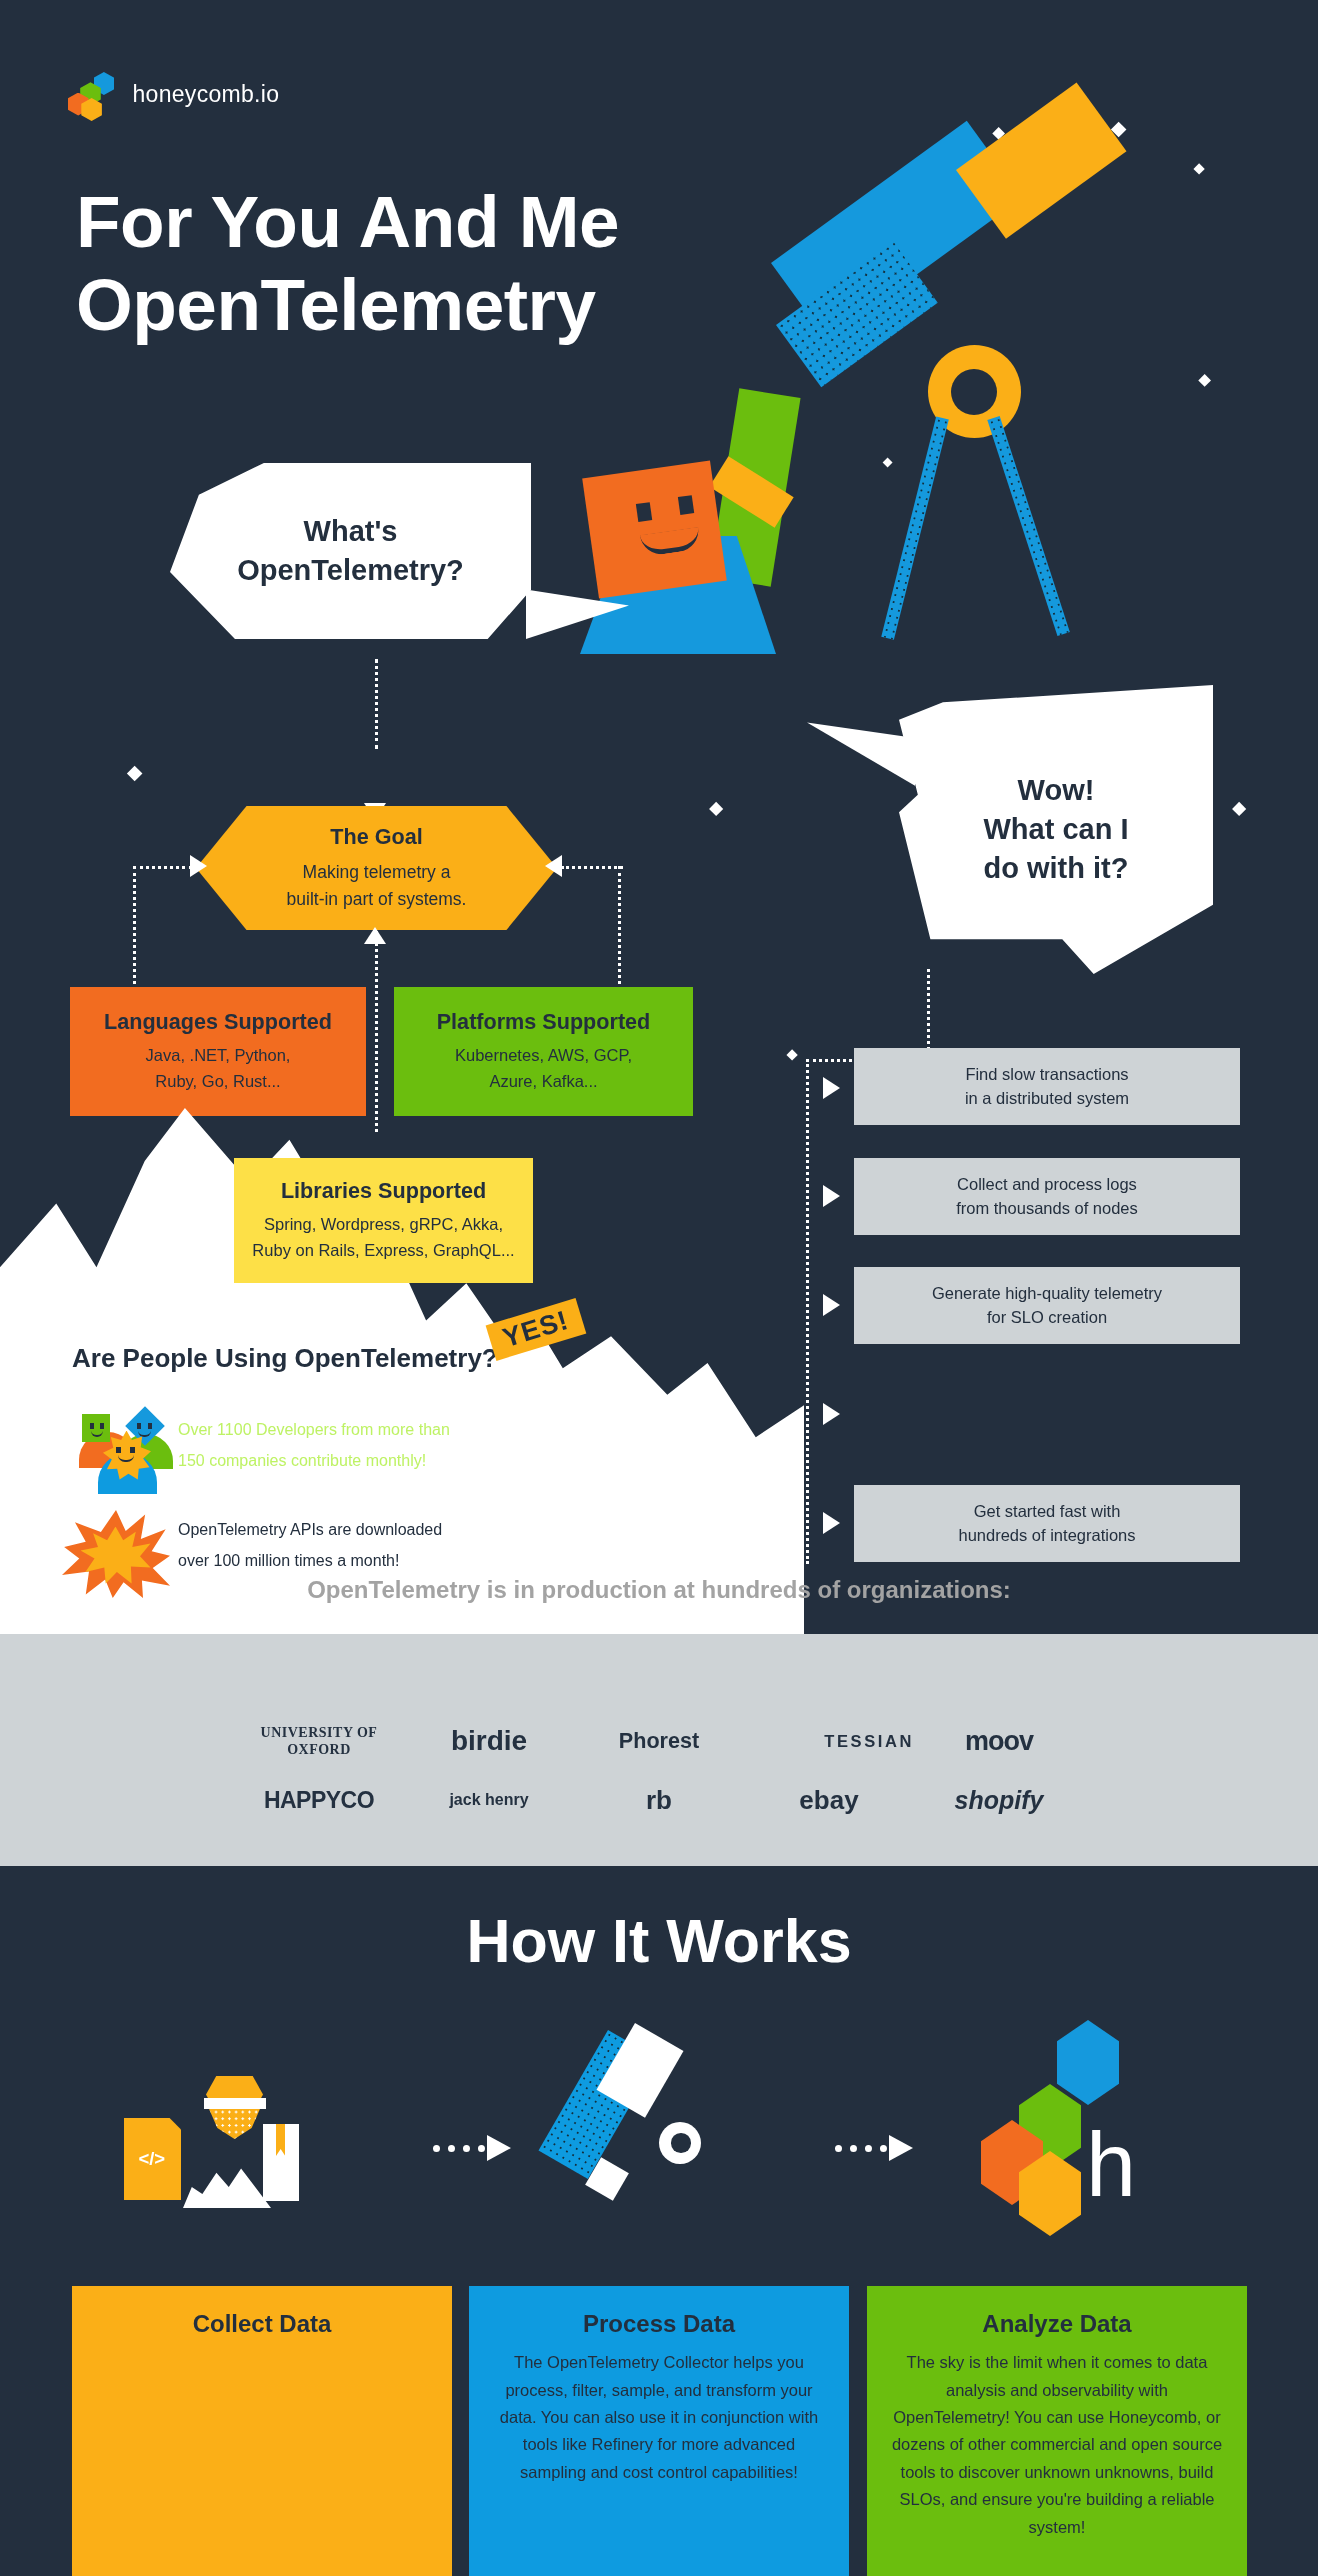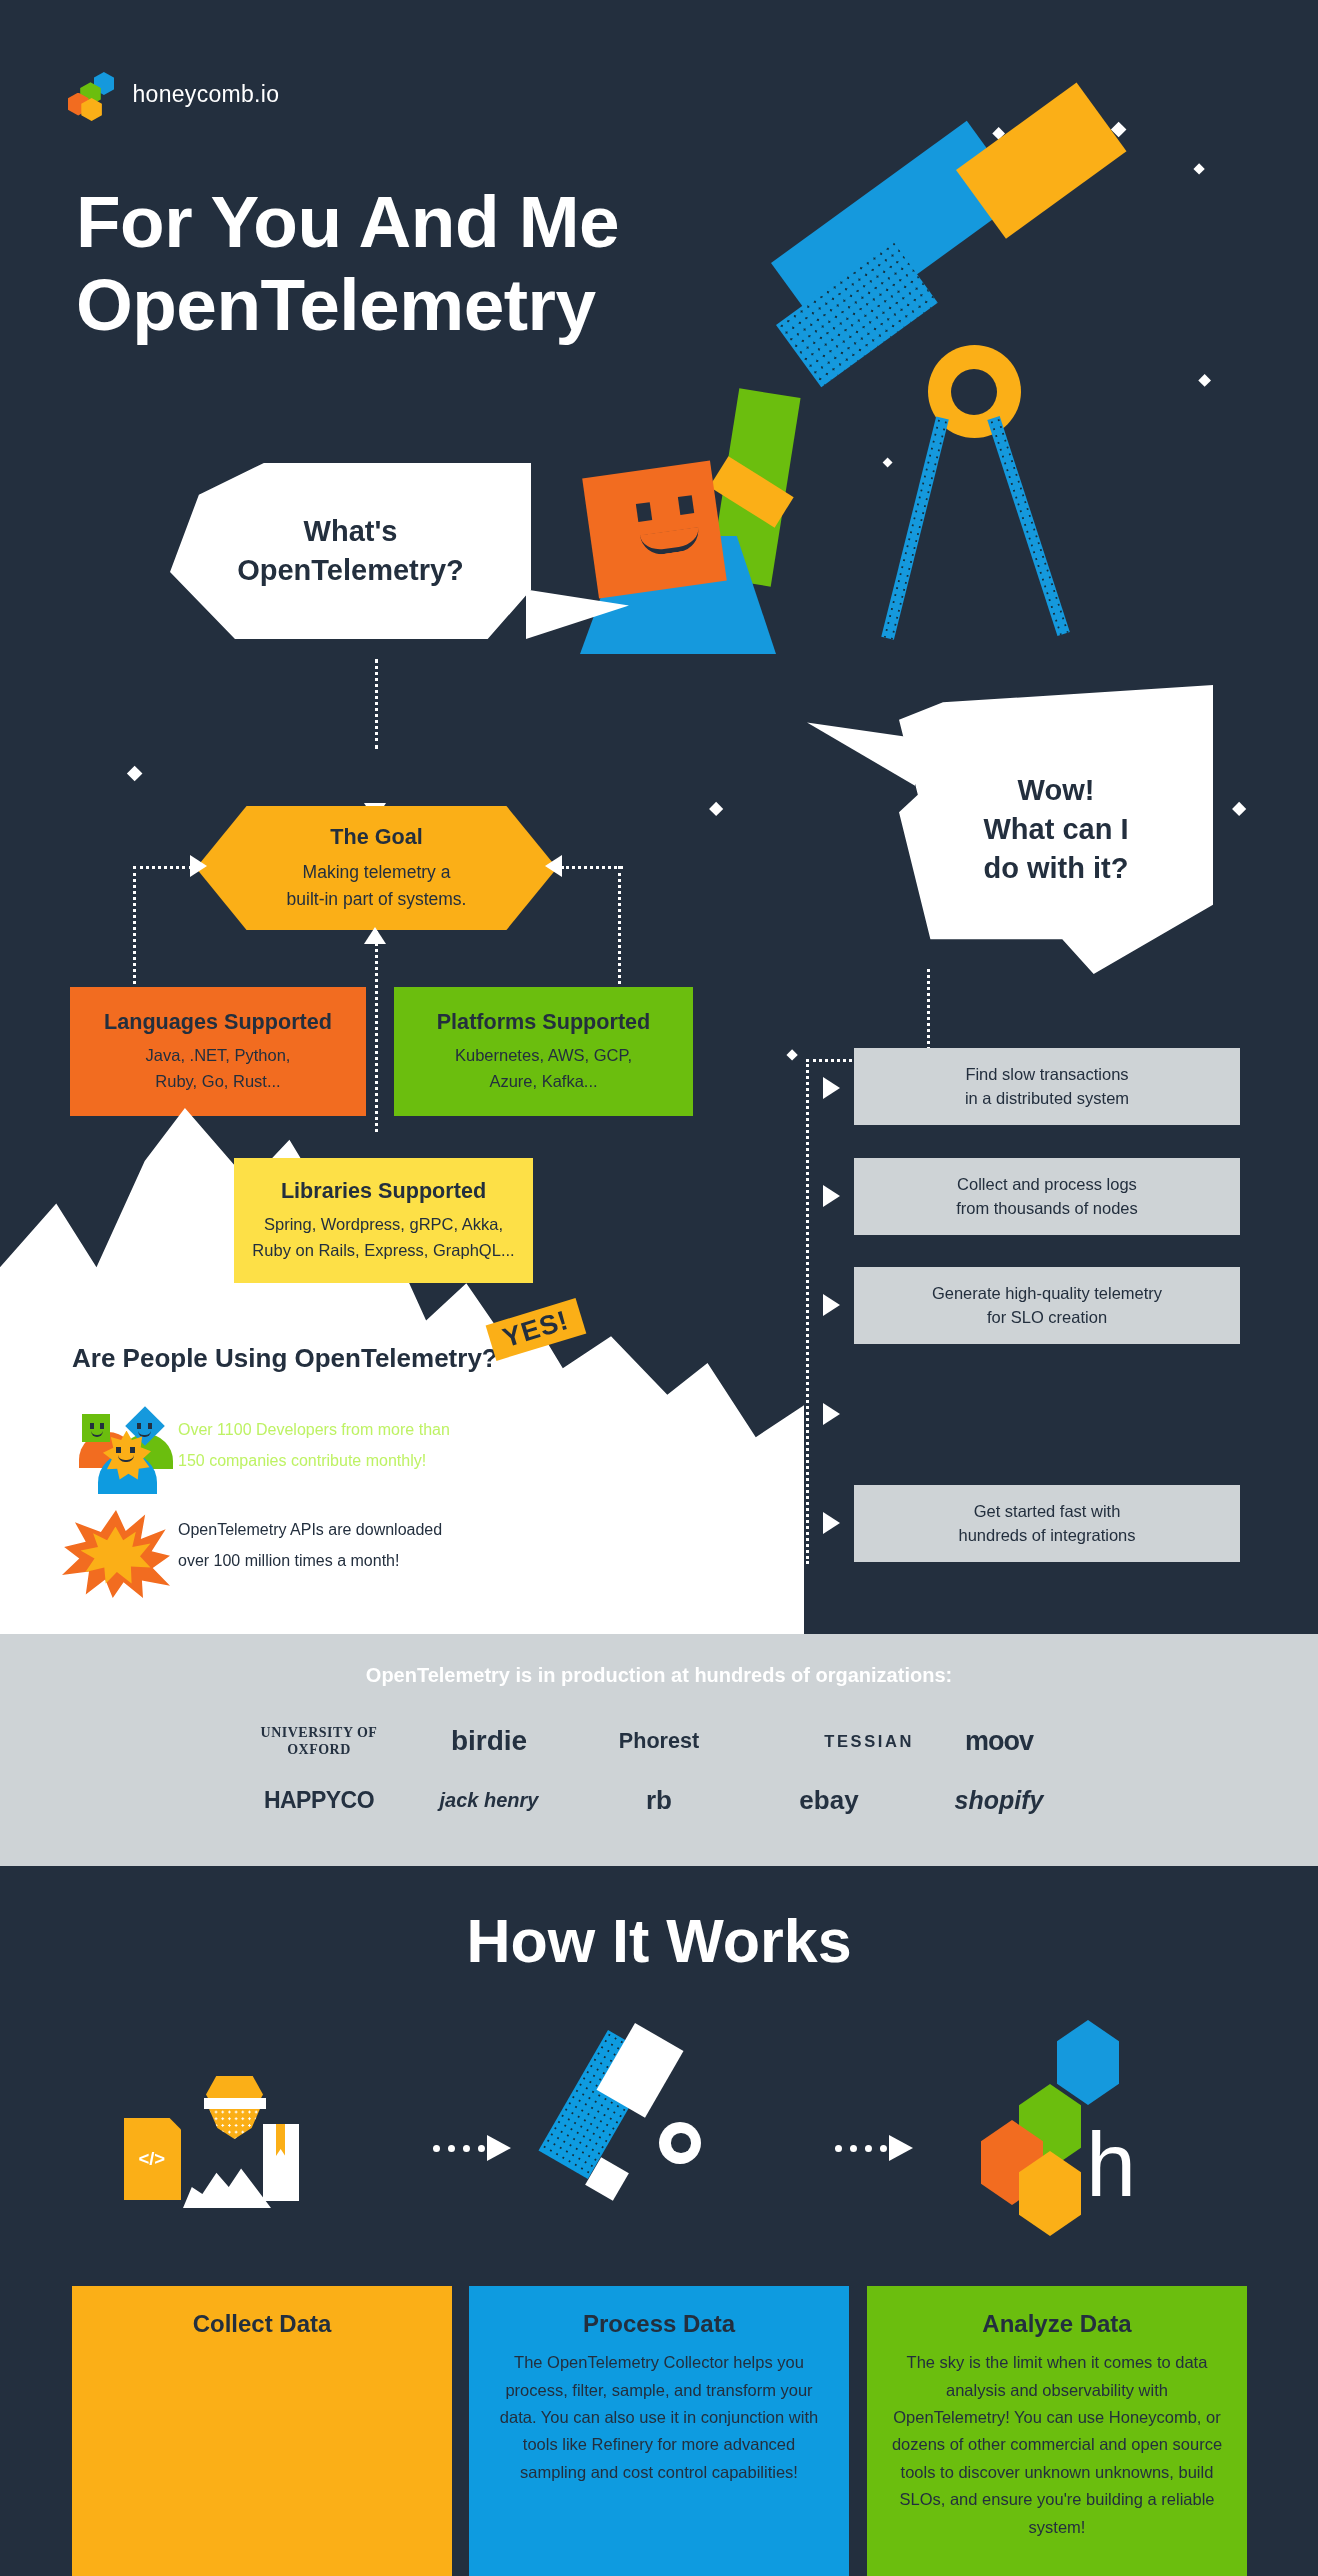--- a/index.html
+++ b/index.html
@@ -101,22 +101,22 @@
   }
 
   
   .grey-item {
     position:absolute; background:#ced3d6; color:#232f3e; width:386px; height:77px;
     display:flex; align-items:center; justify-content:center; text-align:center;
     font-size:16.5px; line-height:1.45;
   }
 
   
-  .logos-title { position:absolute; left:0; top:1664px; width:1318px; text-align:center;
-                 color:#ffffff; font-size:20px; font-weight:bold; }
+  .logos-title { position:absolute; left:0; top:1576px; width:1318px; text-align:center;
+                 color:#a3a3a3; font-size:24px; font-weight:bold; }
   .logo-row { position:absolute; left:0; width:1318px; display:flex; justify-content:center;
               align-items:center; gap:0; color:#243141; }
   .logo-cell { width:170px; text-align:center; font-weight:bold; }
 
   
   .hiw-title { position:absolute; left:0; top:1906px; width:1318px; text-align:center;
                color:#ffffff; font-size:61px; font-weight:bold; }
 
   .step-card { position:absolute; top:2286px; width:380px; height:355px; padding:24px 23px 0;
                text-align:center; color:#232f3e; }
@@ -316,21 +316,21 @@
   <div class="logo-row" style="top:1718px;height:46px;">
     <div class="logo-cell" style="font-size:14px;line-height:1.25;font-family:'Liberation Serif',serif;letter-spacing:0.5px;">UNIVERSITY OF OXFORD</div>
     <div class="logo-cell" style="font-size:28px;">birdie</div>
     <div class="logo-cell" style="font-size:21.6px;">Phorest</div>
     <div class="logo-cell" style="font-size:16.5px;letter-spacing:2.6px;text-align:right;">TESSIAN</div>
     <div class="logo-cell" style="font-size:27px;letter-spacing:-1px;">moov</div>
   </div>
 
   <div class="logo-row" style="top:1777px;height:46px;">
     <div class="logo-cell" style="font-size:23px;letter-spacing:-0.5px;">HAPPYCO</div>
-    <div class="logo-cell" style="font-size:20px;font-style:italic;">jack henry</div>
+    <div class="logo-cell" style="font-size:16px;">jack henry</div>
     <div class="logo-cell" style="font-size:26px;">rb</div>
     <div class="logo-cell" style="font-size:26px;">ebay</div>
     <div class="logo-cell" style="font-size:25px;font-style:italic;">shopify</div>
   </div>
 
   <div class="sec-works"></div>
   <div class="hiw-title">How It Works</div>
 
   <div class="ill" style="left:124px;top:2048px;width:289px;height:170px">
     <div style="position:absolute;left:0;top:70px;width:57px;height:82px;background:#FBAF17;

